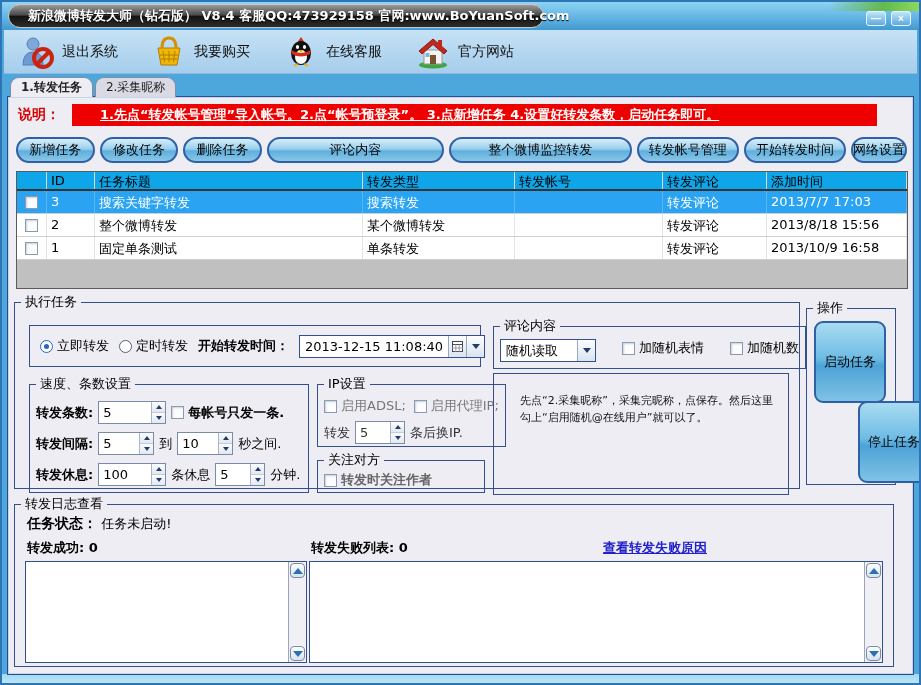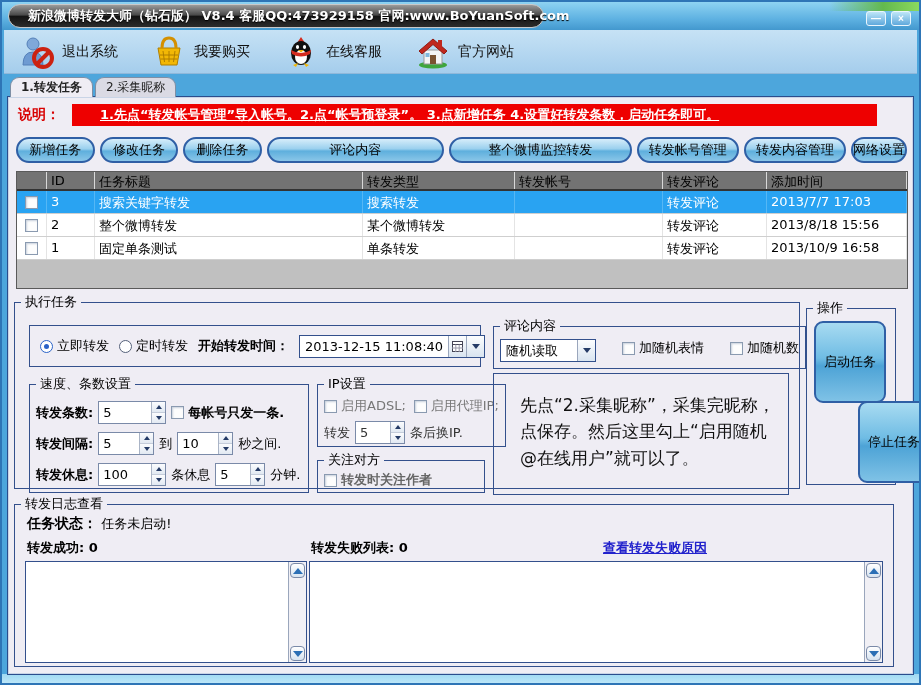--- a/index.html
+++ b/index.html
@@ -51,21 +51,21 @@
   .btn-row { position:absolute; left:8px; right:6px; top:40px; height:26px; display:flex; gap:5px; }
   .blue-btn { height:26px; border:2px solid #2F5FA5; border-radius:13px; font-size:13px; color:#000;
     background:linear-gradient(180deg,#D6EDFA 0%,#9AD0EE 45%,#5EAFDD 55%,#8AC6E8 100%); cursor:pointer;
     font-family:inherit; white-space:nowrap; }
   .bw-s  { width:80px; }  .bw-xl { width:180px; } .bw-l { width:186px; } .bw-m { width:104px; } .bw-n { width:92px; flex:1; }
 
   
   .task-table { position:absolute; left:8px; top:74px; width:892px; height:118px;
     border:1px solid #5A5A5A; background:#C0C0C0; overflow:hidden; }
   .t-grid { display:grid; grid-template-columns:30px 48px 268px 152px 148px 104px auto; align-items:stretch; }
-  .t-header { background:#737373; border-bottom:2px solid #333; height:19px; }
+  .t-header { background:#0ea5e9; border-bottom:2px solid #333; height:19px; }
   .t-header > div { font-size:13px; padding:1px 4px; border-right:1px solid #D8D8D8; white-space:nowrap; overflow:hidden; }
   .t-row { background:#FFF; height:23px; border-bottom:1px solid #CFCFCF; }
   .t-row > div { font-size:13px; padding:3px 4px; border-right:1px solid #E4E4E4; white-space:nowrap; overflow:hidden; }
   .t-row.selected { background:#29A3F2; color:#FFF; }
   .t-row.selected > div { border-right-color:#55B7F5; }
   .cb-cell { display:flex; align-items:center; justify-content:center; }
   .cb { width:13px; height:13px; background:#FDFDFD; border:1px solid #8A9AB0; box-shadow:inset 1px 1px 2px #C8D0DC; display:inline-block; flex:none; }
 
   
   fieldset { border:1px solid #33508C; position:absolute; background:transparent; }
@@ -107,21 +107,21 @@
   .w52 { width:52px; } .w40 { width:40px; } .w34 { width:34px; }
 
   .fs-ip { left:302px; top:64px; width:168px; height:72px; }
   .ip-row1 { display:flex; gap:8px; padding:4px 6px 0; color:#777; white-space:nowrap; }
   .ip-row2 { display:flex; align-items:center; gap:5px; padding:6px 6px 0; color:#333; white-space:nowrap; }
   .fs-follow { left:302px; top:140px; width:168px; height:42px; }
   .follow-inner { padding:2px 6px; color:#666; font-weight:bold; }
 
   .random-box { position:absolute; left:478px; top:62px; width:296px; height:122px; border:1px solid #33508C; padding:8px; }
   .random-head { display:flex; align-items:center; gap:5px; font-weight:bold; color:#444; cursor:pointer; }
-  .random-help { margin:10px 4px 0 18px; line-height:1.55; font-size:17px; color:#111; }
+  .random-help { margin:10px 4px 0 18px; line-height:1.55; font-size:11px; color:#111; }
 
   
   .op-btn { position:absolute; left:7px; width:72px; height:82px; border:2px solid #2F5FA5; border-radius:9px;
     background:linear-gradient(180deg,#A8DBF1 0%,#6FBCE4 45%,#4DA3D6 55%,#7FC2E6 100%);
     font-size:13px; color:#000; cursor:pointer; font-family:inherit; }
   .op-start { top:4px; } .op-stop { top:84px;margin-left:44px; }
 
   
   .status-line { position:absolute; left:12px; top:2px; white-space:nowrap; }
   .status-line .lab { font-weight:bold; font-size:14px; }
@@ -221,21 +221,21 @@
       <span>1.先点“转发帐号管理”导入帐号。2.点“帐号预登录”。 3.点新增任务 4.设置好转发条数，启动任务即可。</span>
     </div>
 
     <div class="btn-row">
       <button class="blue-btn bw-s">新增任务</button>
       <button class="blue-btn bw-s">修改任务</button>
       <button class="blue-btn bw-s">删除任务</button>
       <button class="blue-btn bw-xl">评论内容</button>
       <button class="blue-btn bw-l">整个微博监控转发</button>
       <button class="blue-btn bw-m">转发帐号管理</button>
-      <button class="blue-btn bw-m">转发内容管理</button>
+      <button class="blue-btn bw-m">开始转发时间</button>
       <button class="blue-btn bw-n">网络设置</button>
     </div>
 
     <div class="task-table">
       <div class="t-grid t-header">
         <div></div>
         <div>ID</div>
         <div>任务标题</div>
         <div>转发类型</div>
         <div>转发帐号</div>

